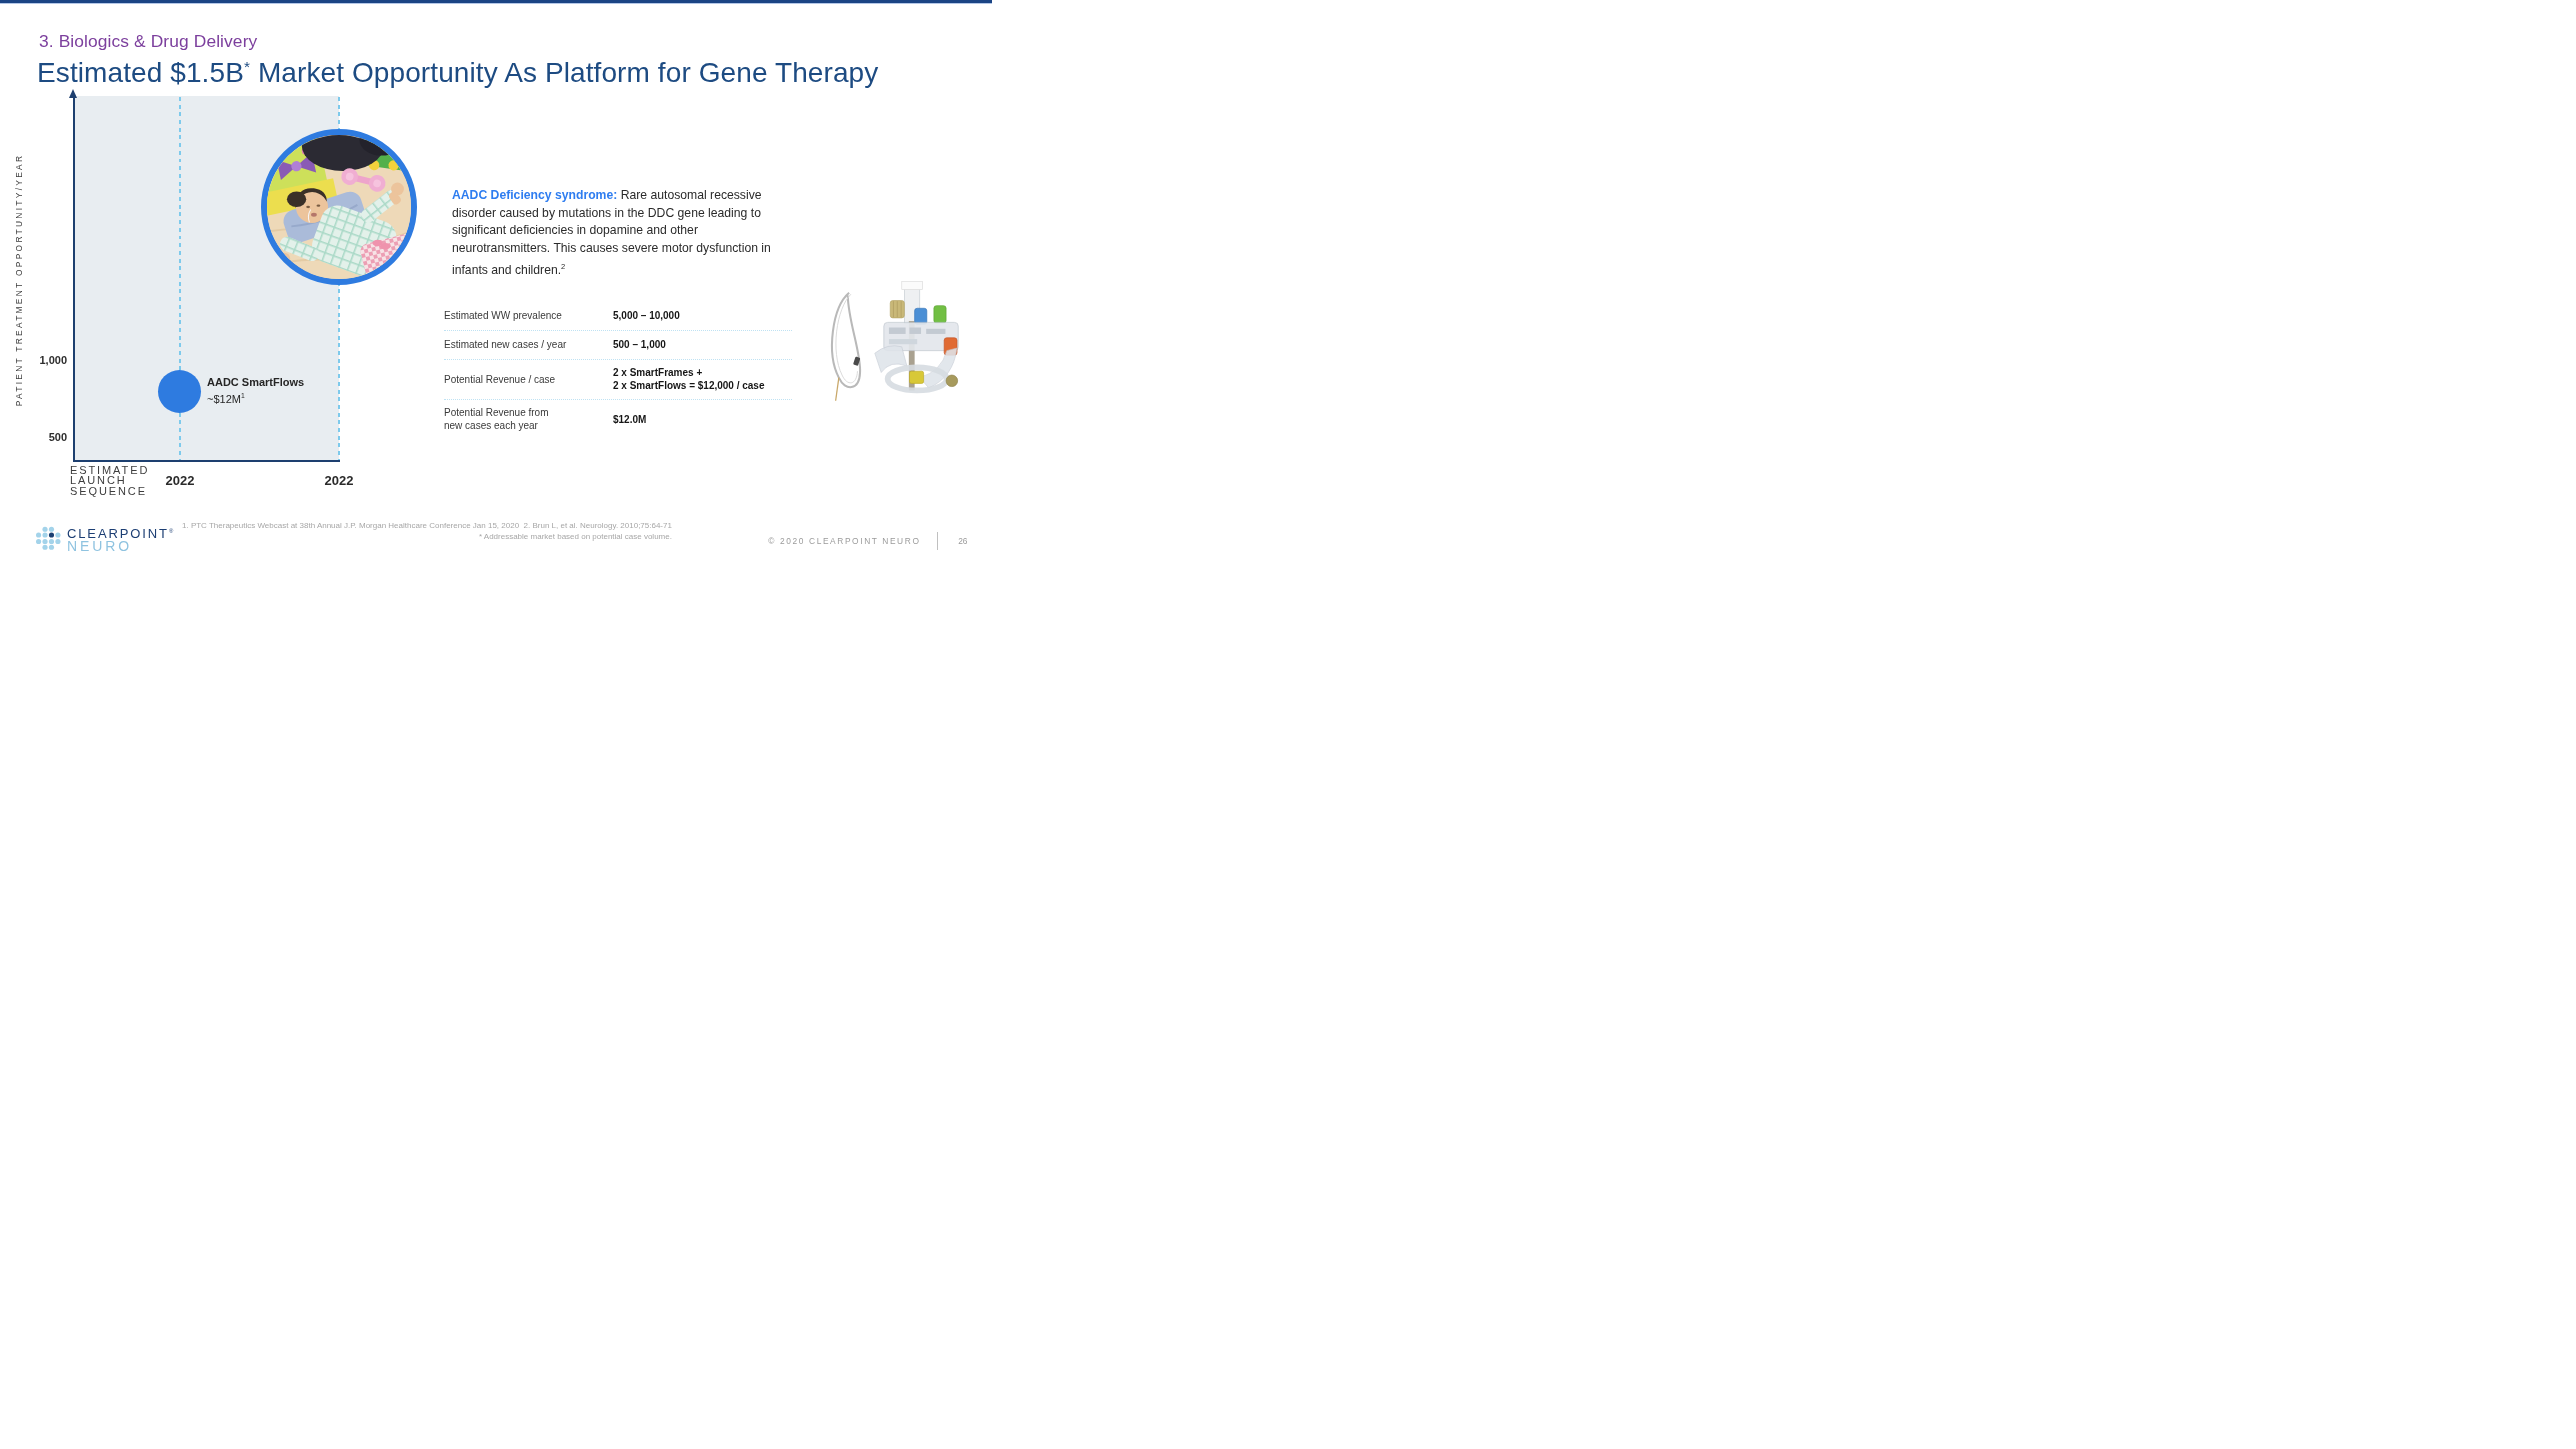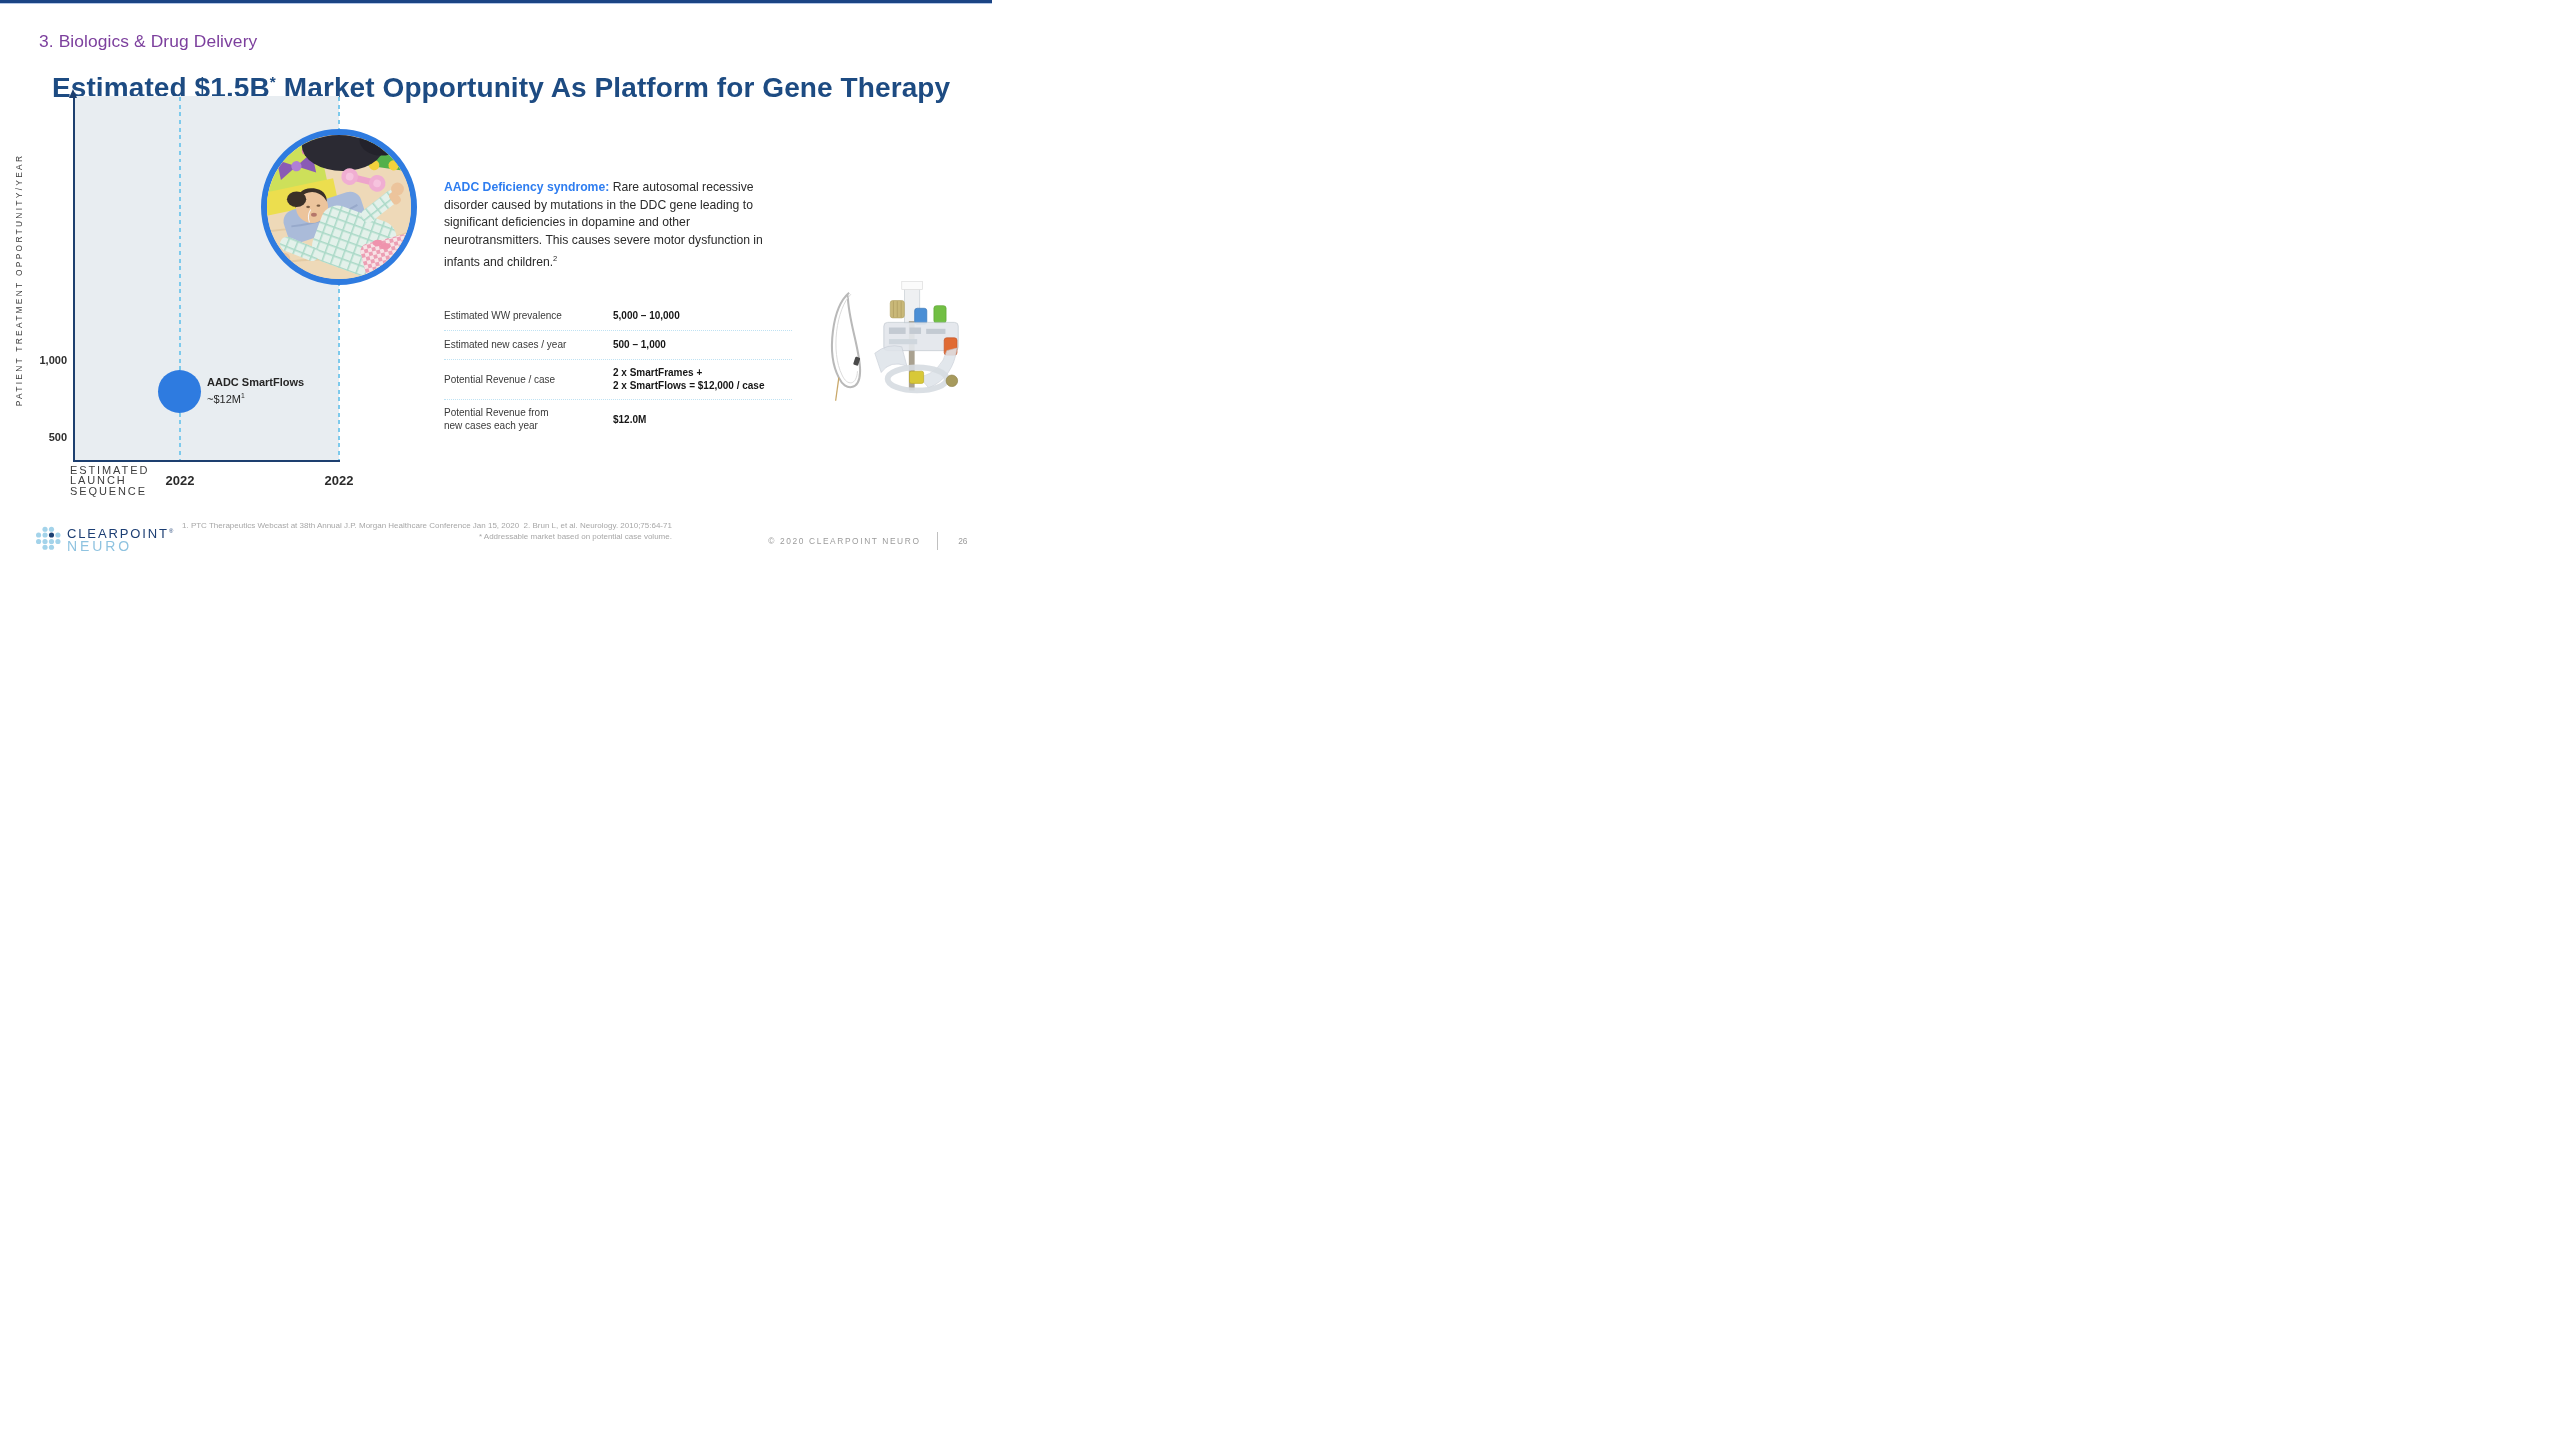--- a/index.html
+++ b/index.html
@@ -75,21 +75,21 @@
 </style>
 </head>
 <body>
 
 <div class="slide">
 
   <div class="topbar"></div>
   <div class="topbar-accent"></div>
 
   <div class="kicker">3. Biologics &amp; Drug Delivery</div>
-  <h1 class="title" style="margin:15px;font-weight:700;"><span>Estimated $1.5B</span><sup>*</sup><span> Market Opportunity As Platform for Gene Therapy</span></h1>
+  <h1 class="title" style="margin:0;font-weight:400;"><span>Estimated $1.5B</span><sup>*</sup><span> Market Opportunity As Platform for Gene Therapy</span></h1>
 
   <div class="plot-area"></div>
   <div class="dotted-v dv-2021"></div>
   <div class="dotted-v dv-2022"></div>
   <div class="y-axis"></div>
   <div class="y-arrow"></div>
   <div class="x-axis"></div>
   <div class="y-axis-title">PATIENT TREATMENT OPPORTUNITY/YEAR</div>
   <div class="tick tick-1000">1,000</div>
   <div class="tick tick-500">500</div>
@@ -167,21 +167,21 @@
       </g>
       <circle cx="27" cy="192" r="9" fill="#ecc49c"></circle>
       <g transform="rotate(-14 195 195)">
         <rect x="150" y="160" width="96" height="76" rx="12" fill="url(#checker)"></rect>
       </g>
       <ellipse cx="172" cy="168" rx="8" ry="5" fill="#ef93ad"></ellipse>
       <ellipse cx="184" cy="173" rx="8" ry="5" fill="#ef93ad"></ellipse>
     </svg>
   </div>
 
-  <p class="desc" style="margin:0;"><span class="lead">AADC Deficiency syndrome:</span><span> Rare autosomal recessive disorder caused by mutations in the DDC gene leading to significant deficiencies in dopamine and other neurotransmitters. This causes severe motor dysfunction in infants and children.</span><sup>2</sup></p>
+  <p class="desc" style="margin:8px;"><span class="lead">AADC Deficiency syndrome:</span><span> Rare autosomal recessive disorder caused by mutations in the DDC gene leading to significant deficiencies in dopamine and other neurotransmitters. This causes severe motor dysfunction in infants and children.</span><sup>2</sup></p>
 
   <div class="info-table">
     <div class="t-row">
       <div class="t-label">Estimated WW prevalence</div>
       <div class="t-value">5,000 – 10,000</div>
     </div>
     <div class="t-row">
       <div class="t-label">Estimated new cases / year</div>
       <div class="t-value">500 – 1,000</div>
     </div>

